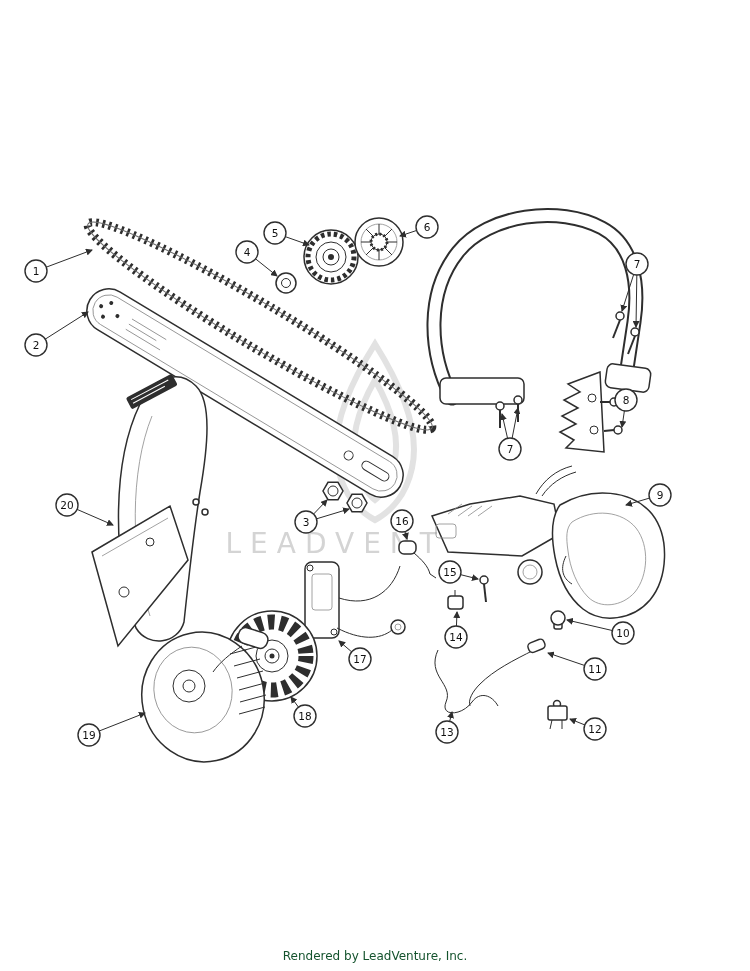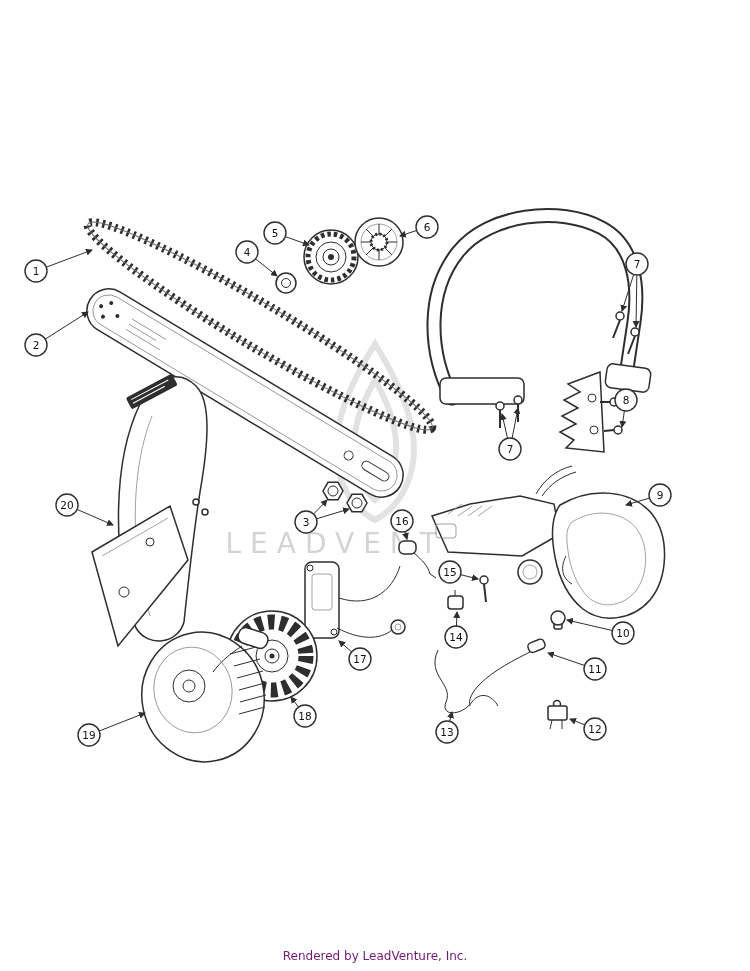--- a/index.html
+++ b/index.html
@@ -3,21 +3,21 @@
 <meta charset="utf-8">
 <style>
   html,body{margin:0;padding:0;background:#fff;}
   .page{
     position:relative;width:750px;height:971px;background:#fff;
     font-family:"DejaVu Sans",sans-serif;overflow:hidden;
   }
   .page svg{position:absolute;left:0;top:0;}
   .footer{
     position:absolute;left:0;right:0;bottom:8px;text-align:center;
-    font-size:12px;color:#701a75;
+    font-size:12px;color:#14532d;
   }
   .outline{fill:#ffffff;stroke:#2e2e2e;stroke-width:1.5;}
   .hole{fill:#ffffff;stroke:#2e2e2e;stroke-width:1;}
   .thin{fill:none;stroke:#2e2e2e;stroke-width:1;}
   .shaft{fill:none;stroke:#2e2e2e;stroke-width:2;}
   .detail{fill:none;stroke:#8a8a8a;stroke-width:0.8;}
   .leader{stroke:#2e2e2e;stroke-width:1;}
   .callout-circle{fill:#ffffff;stroke:#2e2e2e;stroke-width:1.4;}
   .callout-num{
     font-size:10.5px;fill:#111;text-anchor:middle;

